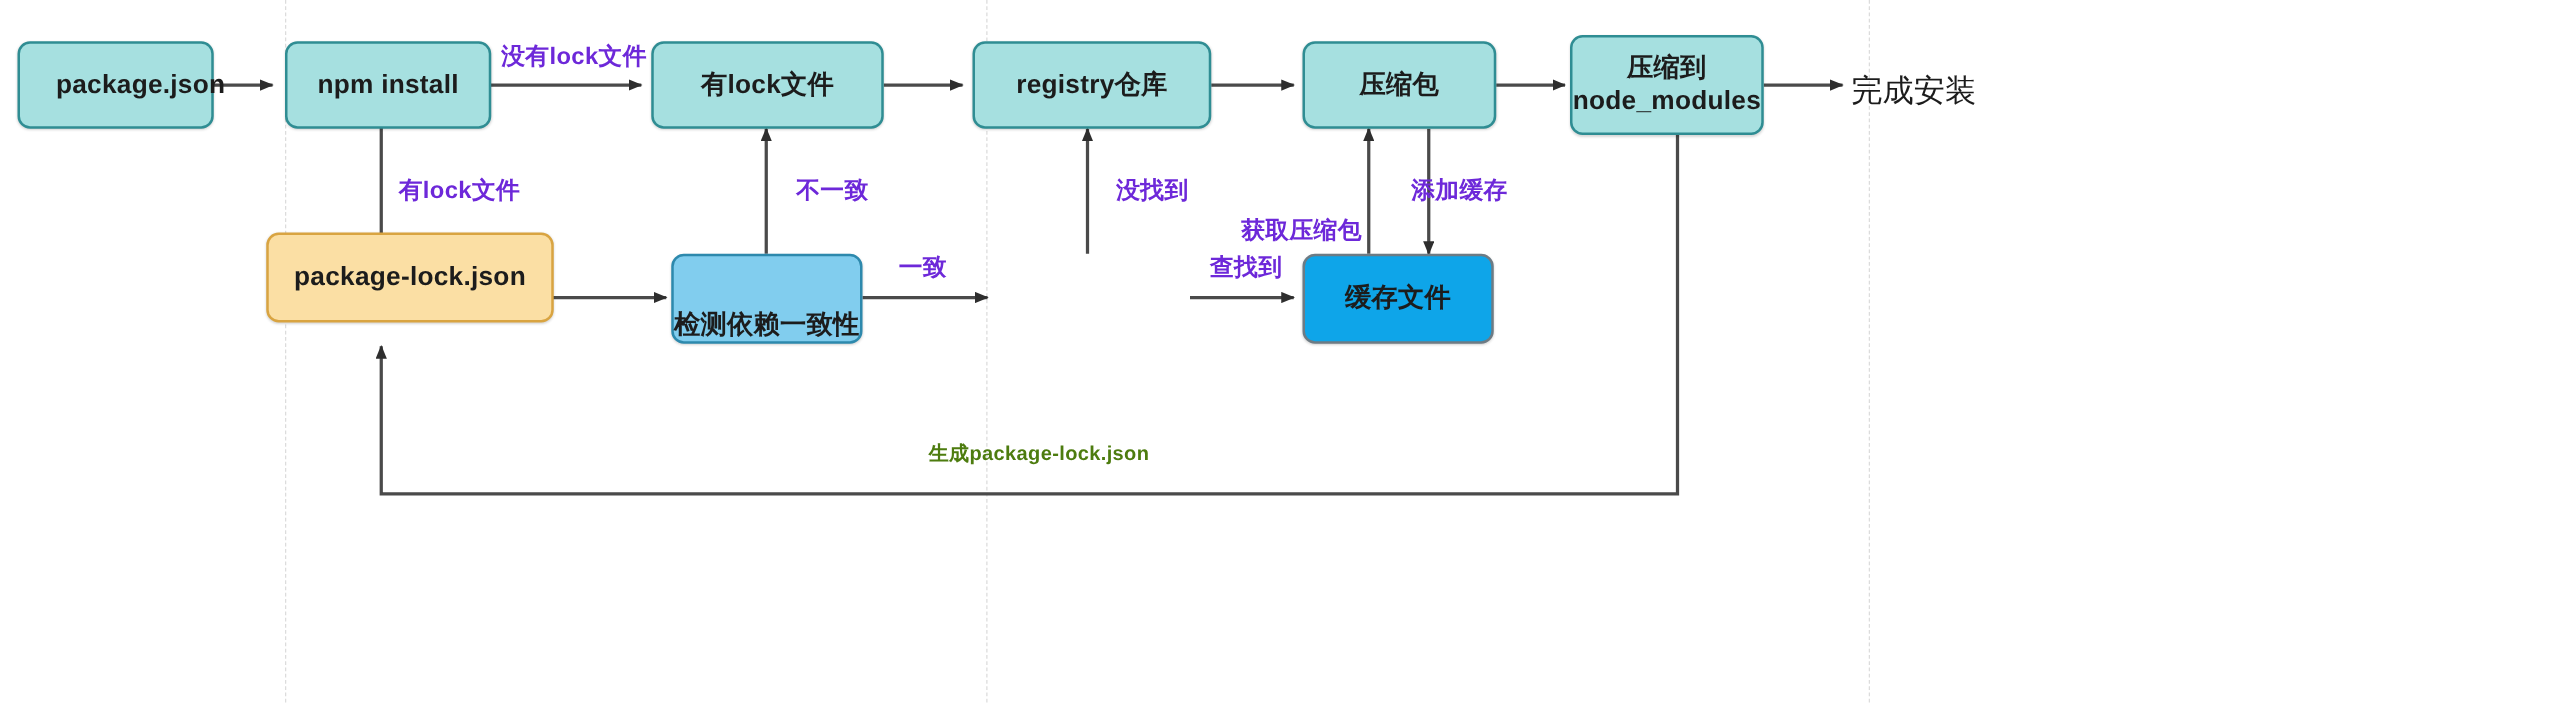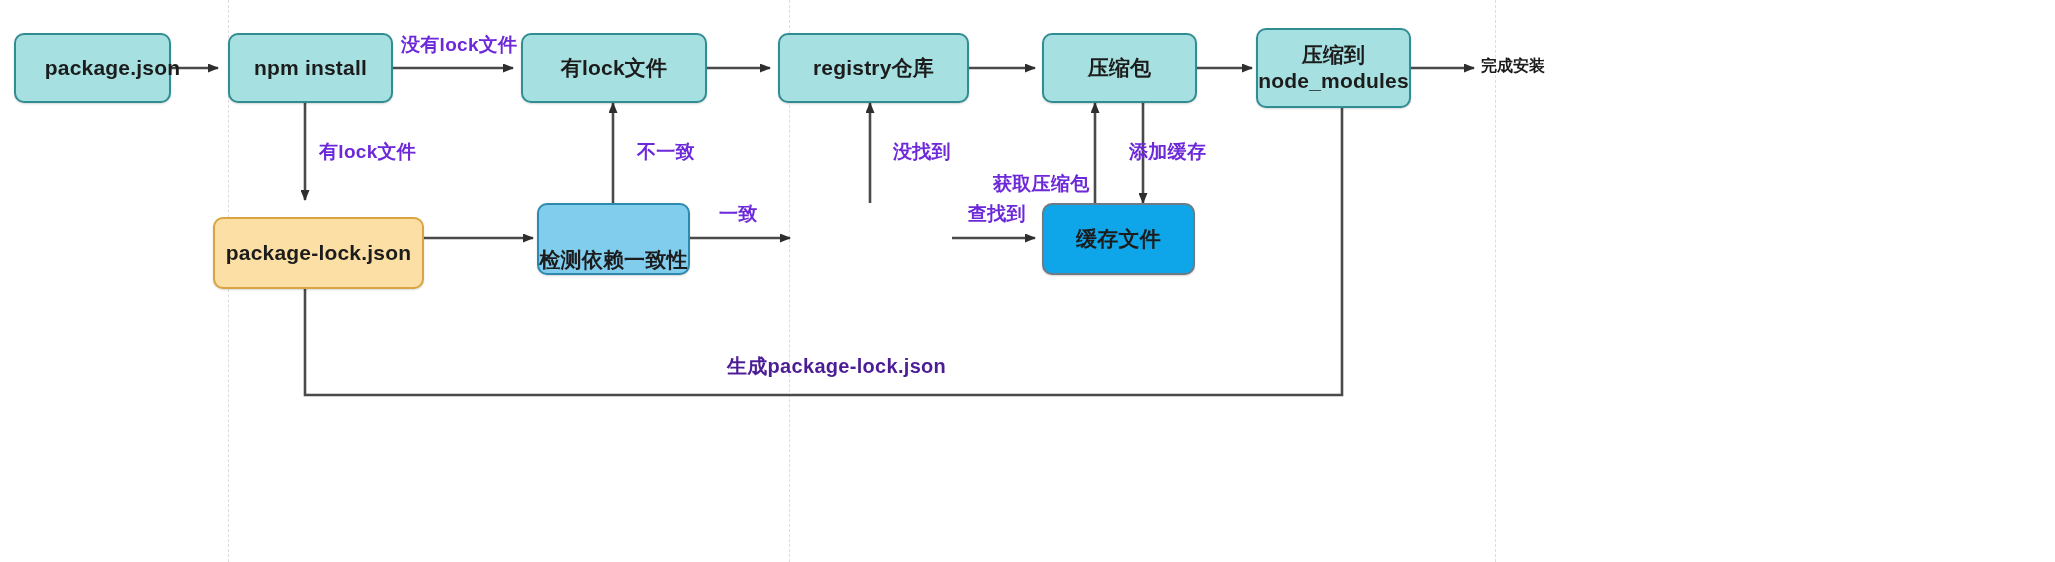--- a/index.html
+++ b/index.html
@@ -29,34 +29,34 @@
     box-shadow:0 1px 2px rgba(0,0,0,.16);
   }
   .n-teal{background:#a6e0e0;border:2px solid #2f8d93;}
   .n-orange{background:#fbdfa4;border:2px solid #d9a441;}
   .n-blue{background:#81cdee;border:2px solid #2d89ad;align-items:flex-end;}
   .n-lav{background:#d6d3e8;border:2px solid #8d8aa6;}
   .n-gray{background:#0ea5e9;border:2px solid #6d7b84;}
 
   .endlabel{
     position:absolute;
-    font-size:16px;font-weight:700;color:#1c1c1c;
+    font-size:25px;font-weight:400;color:#1c1c1c;
     white-space:nowrap;
   }
 
   
   .elabel{
     position:absolute;
     font-size:19px;
     font-weight:700;
     color:#6d28d9;
     white-space:nowrap;
     letter-spacing:.3px;
   }
-  .elabel.dark{color:#4c1d95;font-size:20px;}
+  .elabel.dark{color:#4d7c0f;font-size:16px;margin-left:16px;}
 
   
   #edges{position:absolute;left:0;top:0;width:2055px;height:562px;}
 </style>
 </head>
 <body>
 
 <div id="canvas">
 
   <div class="guide" style="left:228px;"></div>
@@ -116,21 +116,21 @@
     <span>压缩包</span>
   </div>
 
   <div class="node n-teal" style="left:1256px;top:28px;width:155px;height:80px;flex-direction:column;">
     <span>压缩到</span>
     <span>node_modules</span>
   </div>
 
   <div class="endlabel" style="left:1481px;top:56px;">完成安装</div>
 
-  <div class="node n-orange" style="left:213px;top:217px;width:211px;height:72px;">
+  <div class="node n-orange" style="left:213px;top:186px;width:230px;height:72px;">
     <span>package-lock.json</span>
   </div>
 
   <div class="node n-blue" style="left:537px;top:203px;width:153px;height:72px;">
     <span>检测依赖一致性</span>
   </div>
 
 
   <div class="node n-gray" style="left:1042px;top:203px;width:153px;height:72px;">
     <span>缓存文件</span>

